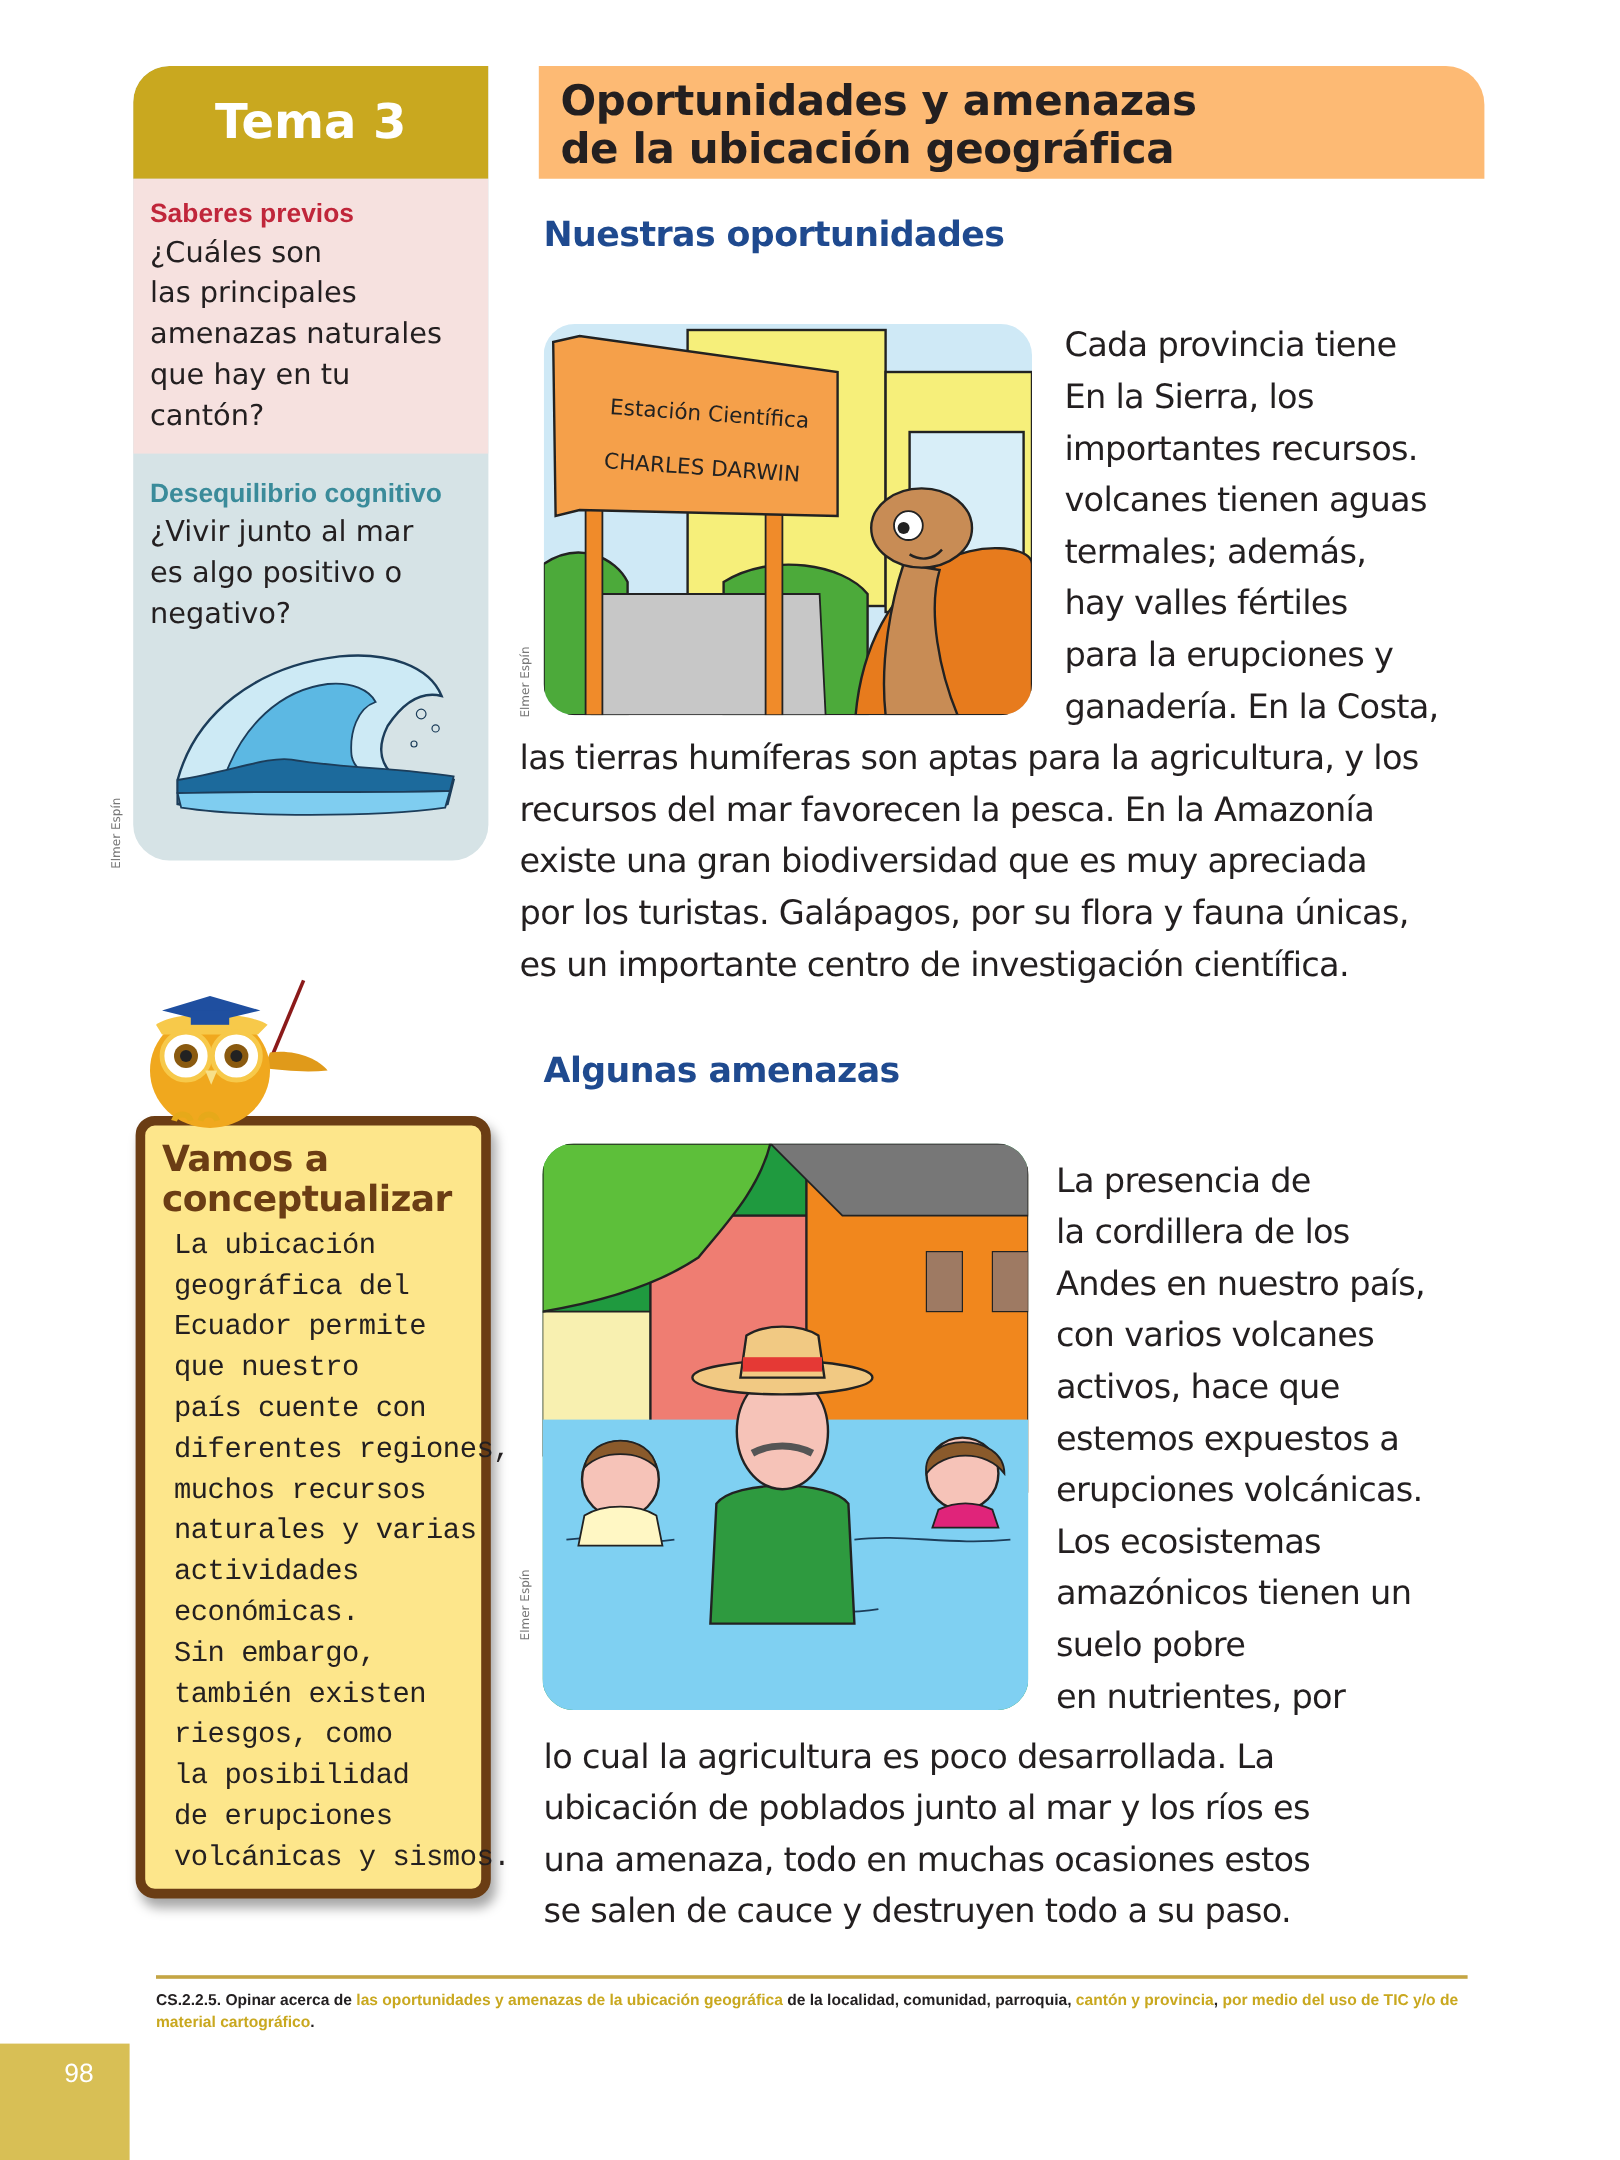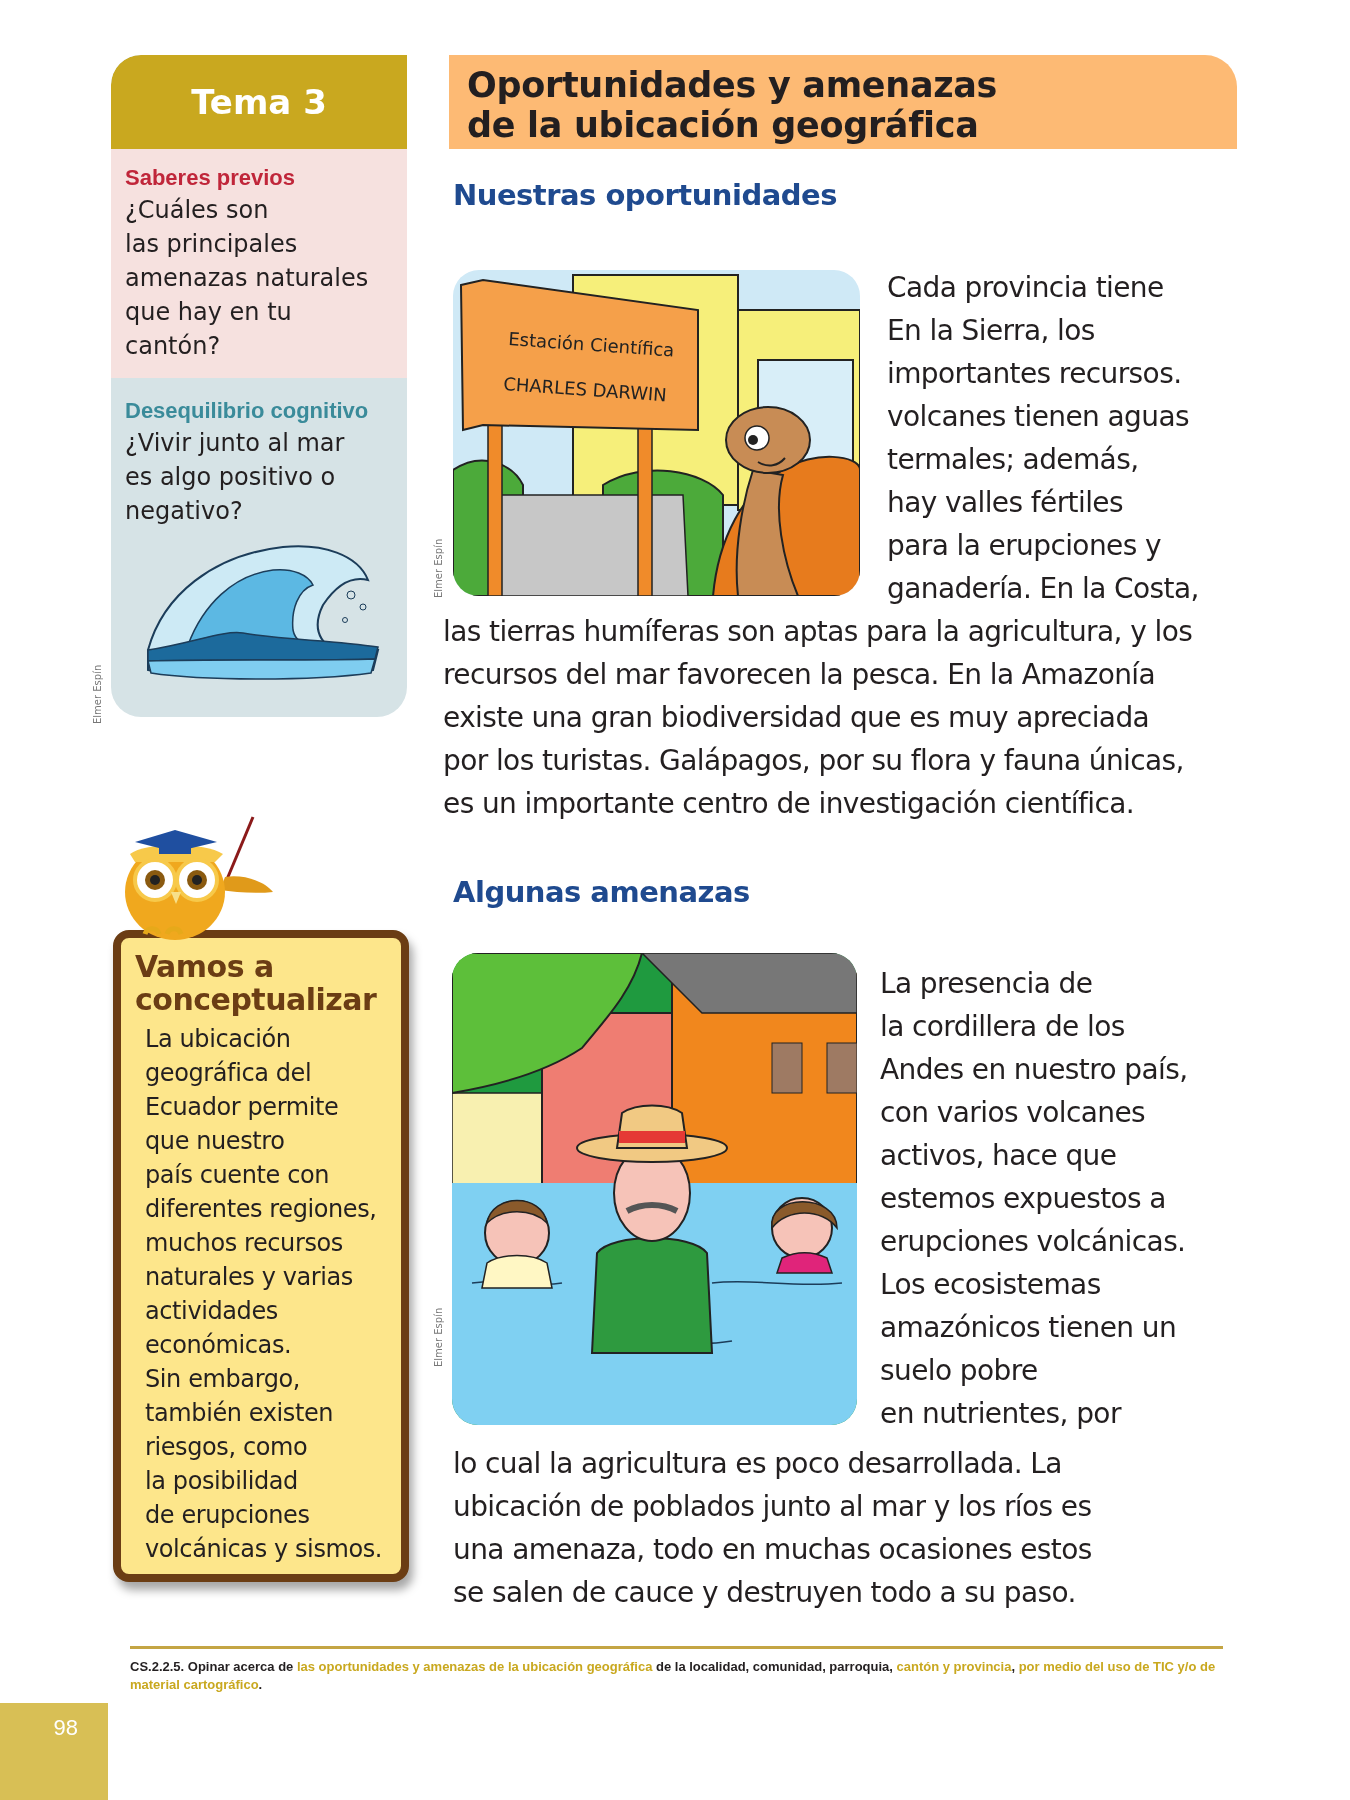--- a/index.html
+++ b/index.html
@@ -2,21 +2,21 @@
 <html><head>
 <meta charset="utf-8">
 <style>
   * { box-sizing: border-box; margin: 0; padding: 0; }
   html, body { width: 1350px; height: 1800px; background: #ffffff; overflow: hidden; }
   body { position: relative; font-family: "DejaVu Sans", sans-serif; color: #231f20; }
 
   
   .tema-card { position: absolute; left: 111px; top: 55px; width: 296px; height: 662px; border-radius: 30px 0 30px 30px; overflow: hidden; background: #d6e3e6; }
   .tema-head { height: 94px; background: #c9a81f; border-radius: 30px 0 0 0; display: flex; align-items: center; justify-content: center; }
-  .tema-head span { color: #ffffff; font-family: "DejaVu Sans", sans-serif; font-weight: bold; font-size: 34px; }
+  .tema-head span { color: #ffffff; font-family: "DejaVu Sans", sans-serif; font-weight: bold; font-size: 40px; }
   .saberes { background: #f6e1df; height: 229px; padding: 16px 14px 0 14px; }
   .section-label { font-family: "Liberation Sans", sans-serif; font-weight: bold; font-size: 22px; margin-bottom: 2px; }
   .saberes .section-label { color: #c0263a; }
   .desequilibrio .section-label { color: #3a8b9a; }
   .q-text { font-family: "DejaVu Sans", sans-serif; font-size: 24px; line-height: 34px; color: #231f20; }
   .desequilibrio { padding: 20px 14px 0 14px; }
   .wave { position: absolute; left: 22px; top: 480px; width: 250px; height: 150px; }
 
   .credit { position: absolute; font-family: "DejaVu Sans", sans-serif; font-size: 10px; color: #777; transform: rotate(-90deg); transform-origin: left top; white-space: nowrap; }
 
@@ -28,21 +28,21 @@
 
   .body-text { position: absolute; font-family: "DejaVu Sans", sans-serif; font-size: 28px; line-height: 43px; color: #231f20; letter-spacing: -0.6px; }
   .body-text div { white-space: nowrap; }
 
   .illus { position: absolute; border-radius: 26px; overflow: hidden; }
 
   
   .concept-box { position: absolute; left: 113px; top: 930px; width: 296px; height: 652px; background: #fde68b; border: 8px solid #6b3d14; border-radius: 16px; box-shadow: 4px 8px 10px rgba(0,0,0,0.35); padding: 12px 0 0 14px; }
   .concept-title { font-family: "DejaVu Sans", sans-serif; font-weight: bold; font-size: 30px; line-height: 33px; color: #6b3d14; letter-spacing: -0.5px; }
   .concept-text { margin-top: 6px; padding-left: 10px; font-family: "DejaVu Sans", sans-serif; font-size: 24px; line-height: 34px; color: #231f20; letter-spacing: -0.4px; }
-  .concept-text div { white-space: nowrap; }
+  .concept-text div { white-space: nowrap; font-family: Liberation Mono, monospace; }
   .owl { position: absolute; left: 115px; top: 812px; width: 160px; height: 135px; }
 
   
   .footer-rule { position: absolute; left: 130px; top: 1646px; width: 1093px; height: 3px; background: #c4a544; }
   .footer-text { position: absolute; left: 130px; top: 1658px; width: 1100px; font-family: "Liberation Sans", sans-serif; font-weight: bold; font-size: 13px; line-height: 18px; color: #231f20; }
   .footer-text .hl { color: #c9a81f; }
   .page-box { position: absolute; left: 0; top: 1703px; width: 108px; height: 97px; background: #d8bf55; }
   .page-box span { position: absolute; right: 30px; top: 12px; font-family: "Liberation Sans", sans-serif; font-size: 22px; color: #ffffff; }
 </style>
 </head>
@@ -118,21 +118,21 @@
 <div class="body-text" style="left:887px; top:266px;">
   <div>Cada provincia tiene</div>
   <div>En la Sierra, los</div>
   <div>importantes recursos.</div>
   <div>volcanes tienen aguas</div>
   <div>termales; además,</div>
   <div>hay valles fértiles</div>
   <div>para la erupciones y</div>
   <div>ganadería. En la Costa,</div>
 </div>
-<div class="body-text" style="left:443px; top:610px;">
+<div class="body-text" style="left:433px; top:610px;">
   <div>las tierras humíferas son aptas para la agricultura, y los</div>
   <div>recursos del mar favorecen la pesca. En la Amazonía</div>
   <div>existe una gran biodiversidad que es muy apreciada</div>
   <div>por los turistas. Galápagos, por su flora y fauna únicas,</div>
   <div>es un importante centro de investigación científica.</div>
 </div>
 
 <div class="subhead" style="top:875px;">Algunas amenazas</div>
 
 <div class="illus" style="left:452px; top:953px; width:405px; height:472px;">

